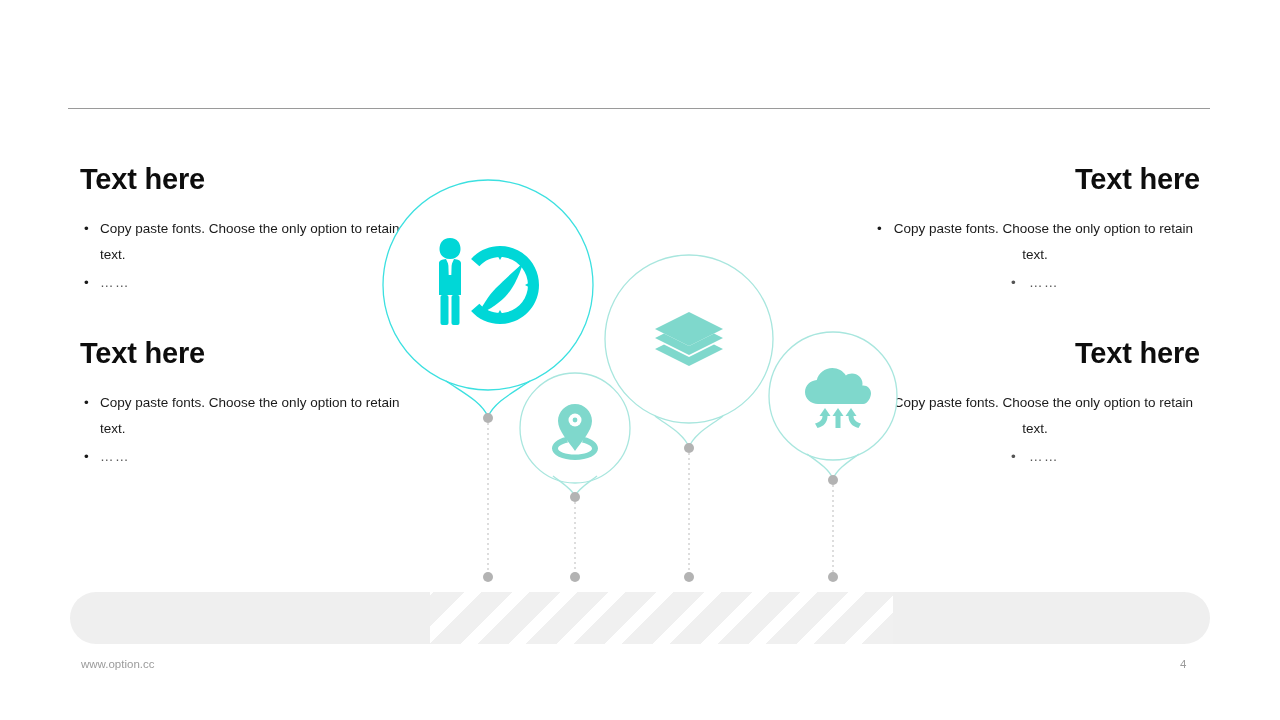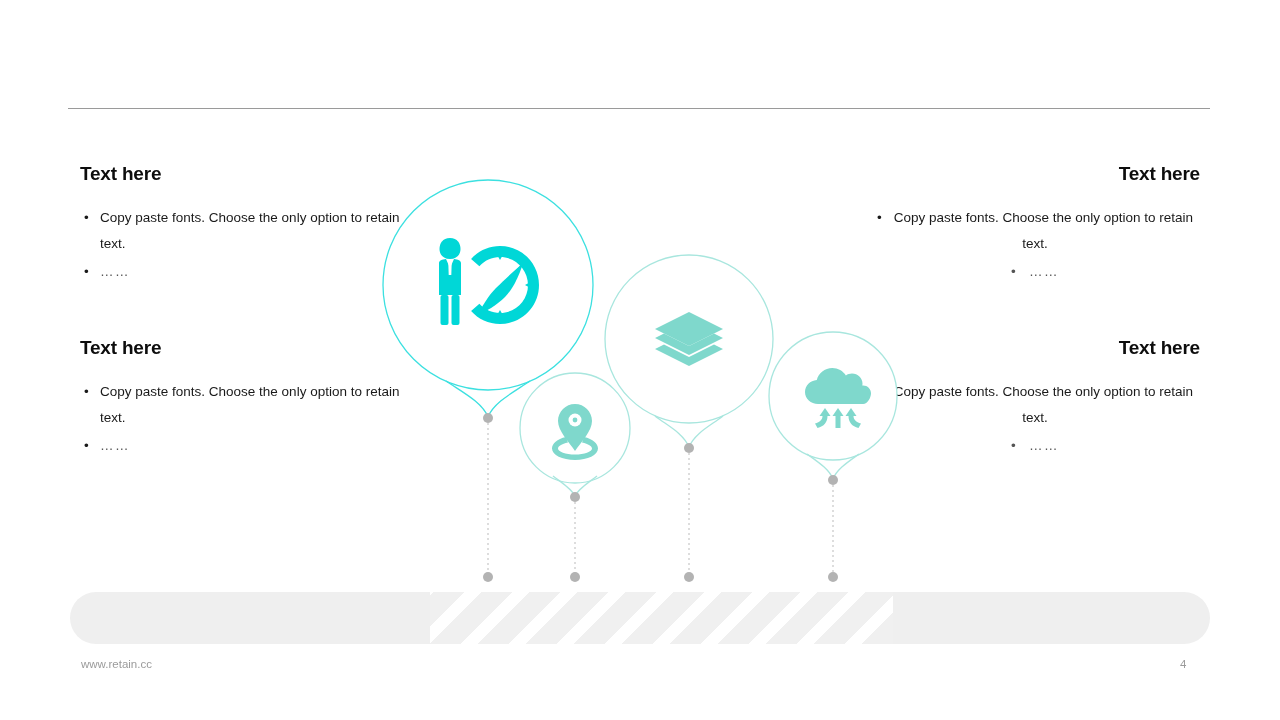--- a/index.html
+++ b/index.html
@@ -41,21 +41,21 @@
   }
   .txt-block.left  { left: 80px; }
   .txt-block.right { left: 870px; width: 330px; text-align: right; }
 
   .blk-tl { top: 164px; }
   .blk-bl { top: 338px; }
   .blk-tr { top: 164px; }
   .blk-br { top: 338px; }
 
   .blk-title {
-    font-size: 19px;
+    font-size: 29px;
     font-weight: bold;
     color: #0d0d0d;
     letter-spacing: -0.2px;
     line-height: 1.1;
     margin: 0 0 20px 0;
     white-space: nowrap;
   }
 
   .bullets { list-style: none; margin: 0; padding: 0; }
 
@@ -288,16 +288,16 @@
 
         <path d="M 46 40 L 51.5 48 L 48.5 48 C 48.5 51.5 51 54.2 56 55.5 L 53.5 60 C 47 58.5 43.5 54 43.5 48 L 40.5 48 Z"></path>
       </g>
     </g>
   </svg>
 
   <div class="bottom-bar bar-left"></div>
   <div class="bottom-bar bar-stripes"></div>
   <div class="bottom-bar bar-right"></div>
 
-  <div class="footer-url">www.retain.cc</div>
+  <div class="footer-url">www.option.cc</div>
   <div class="footer-page">4</div>
 
 </div>
 
 </body></html>

